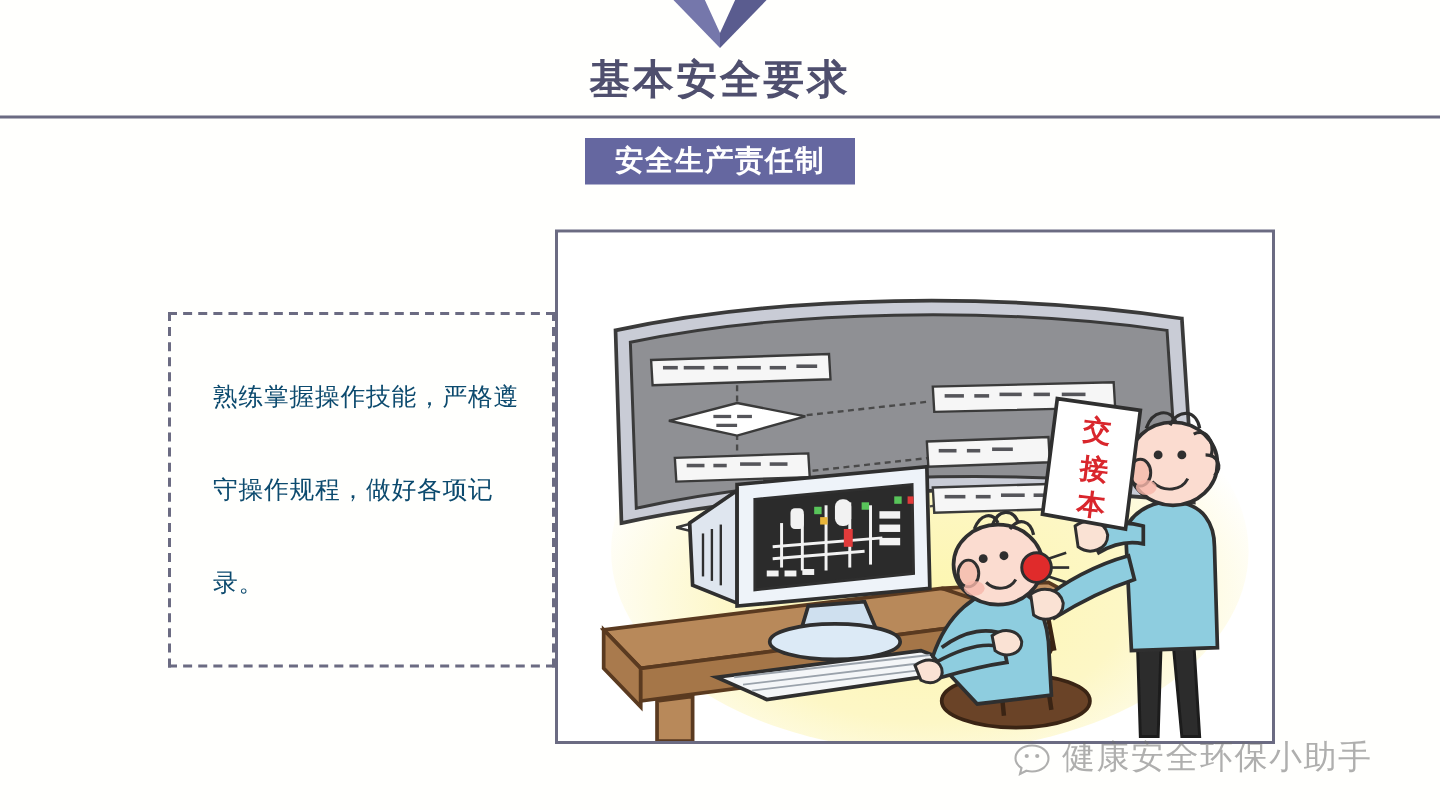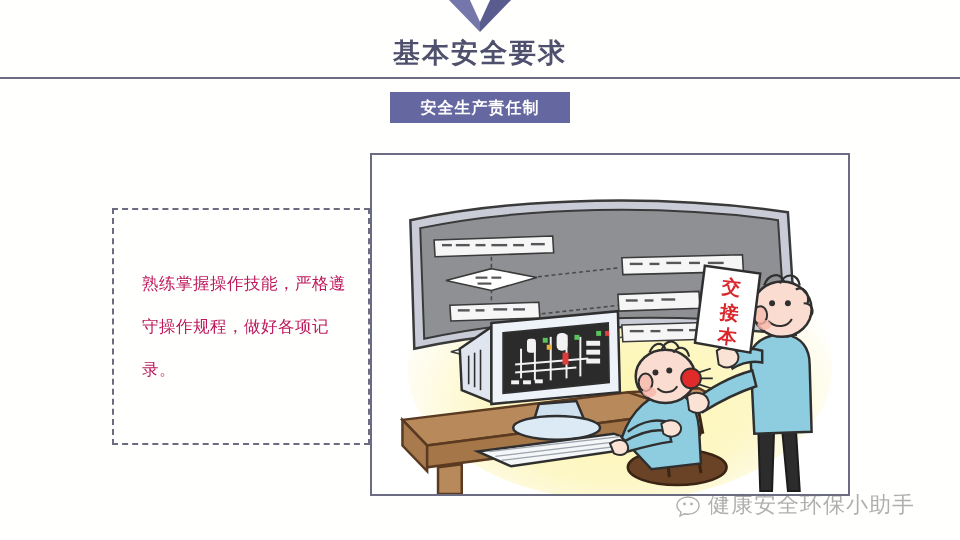--- a/index.html
+++ b/index.html
@@ -63,21 +63,21 @@
     top: 92px;
     width: 180px;
     height: 31px;
     background: #6567a0;
     display: flex;
     align-items: center;
     justify-content: center;
   }
   .badge-label {
     color: #ffffff;
-    font-size: 16px;
+    font-size: 19px;
     font-weight: bold;
     letter-spacing: 1px;
     line-height: 31px;
     white-space: nowrap;
   }
 
   
   .callout {
     position: absolute;
     left: 112px;
@@ -85,22 +85,22 @@
     width: 258px;
     height: 237px;
     border: 2px dashed #6b6b82;
     box-sizing: border-box;
     display: flex;
     align-items: center;
   }
   .callout-text {
     padding: 0 18px 0 28px;
     font-size: 16.5px;
-    line-height: 43px;
-    color: #be185d;
+    line-height: 62px;
+    color: #0c4a6e;
     letter-spacing: 0.5px;
     font-family: "DejaVu Sans", sans-serif;
   }
 
   
   .illus-frame {
     position: absolute;
     left: 370px;
     top: 153px;
     width: 480px;

